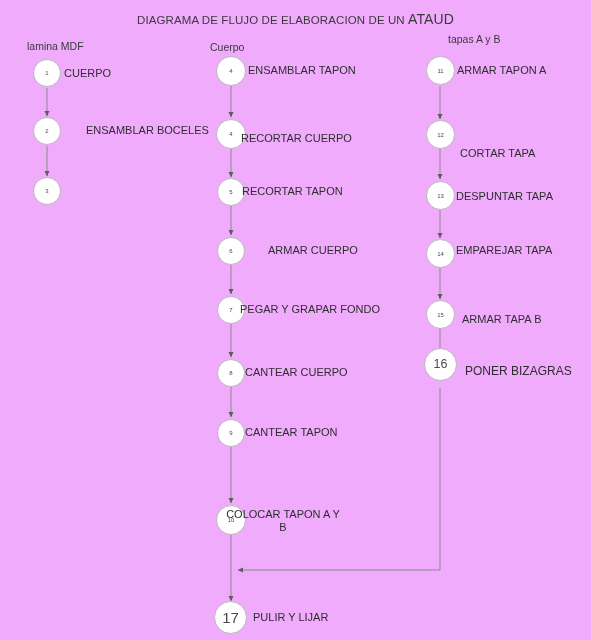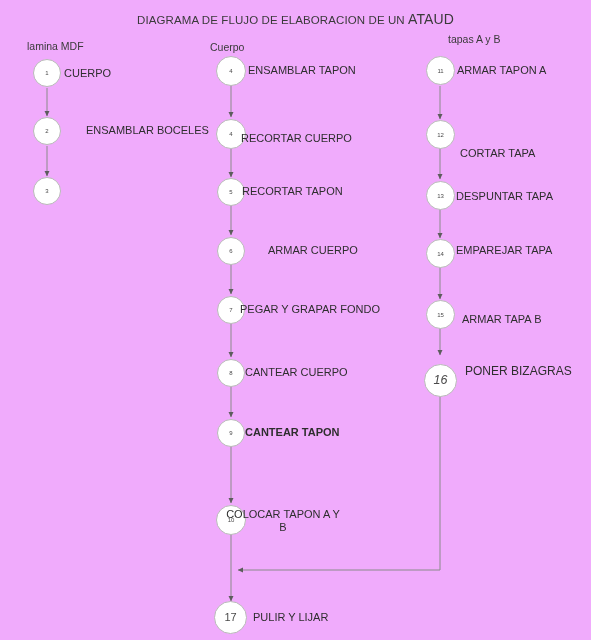--- a/index.html
+++ b/index.html
@@ -157,28 +157,28 @@
   <div class="node-label" style="left:240px; top:303px;">PEGAR Y GRAPAR FONDO</div>
 
   <div class="node" style="left:217px; top:359px; width:28px; height:28px; font-size:6px;">
     <span class="node-num">8</span>
   </div>
   <div class="node-label" style="left:245px; top:366px;">CANTEAR CUERPO</div>
 
   <div class="node" style="left:217px; top:419px; width:28px; height:28px; font-size:6px;">
     <span class="node-num">9</span>
   </div>
-  <div class="node-label" style="left:245px; top:426px;font-weight:bold;">CANTEAR TAPON</div>
+  <div class="node-label" style="left:245px; top:426px;">CANTEAR TAPON</div>
 
   <div class="node" style="left:216px; top:505px; width:30px; height:30px; font-size:6px;">
     <span class="node-num">10</span>
   </div>
   <div class="node-label two-line" style="left:224px; top:508px; width:118px;">COLOCAR TAPON A Y B</div>
 
-  <div class="node" style="left:214px; top:601px; width:33px; height:33px; font-size:11px;">
+  <div class="node" style="left:214px; top:601px; width:33px; height:33px; font-size:15px;">
     <span class="node-num">17</span>
   </div>
   <div class="node-label" style="left:253px; top:611px;">PULIR Y LIJAR</div>
 
   <div class="node" style="left:426px; top:56px; width:29px; height:29px; font-size:6px;">
     <span class="node-num">11</span>
   </div>
   <div class="node-label" style="left:457px; top:64px;">ARMAR TAPON A</div>
 
   <div class="node" style="left:426px; top:120px; width:29px; height:29px; font-size:6px;">
@@ -194,18 +194,18 @@
   <div class="node" style="left:426px; top:239px; width:29px; height:29px; font-size:6px;">
     <span class="node-num">14</span>
   </div>
   <div class="node-label" style="left:456px; top:244px;">EMPAREJAR TAPA</div>
 
   <div class="node" style="left:426px; top:300px; width:29px; height:29px; font-size:6px;">
     <span class="node-num">15</span>
   </div>
   <div class="node-label" style="left:462px; top:313px;">ARMAR TAPA  B</div>
 
-  <div class="node" style="left:424px; top:364px; width:33px; height:33px; font-size:12.5px;font-style:italic;">
+  <div class="node" style="left:424px; top:348px; width:33px; height:33px; font-size:12.5px;">
     <span class="node-num">16</span>
   </div>
   <div class="node-label" style="left:465px; top:365px; font-size:12px;">PONER BIZAGRAS</div>
 
 </div>
 
 </body></html>

